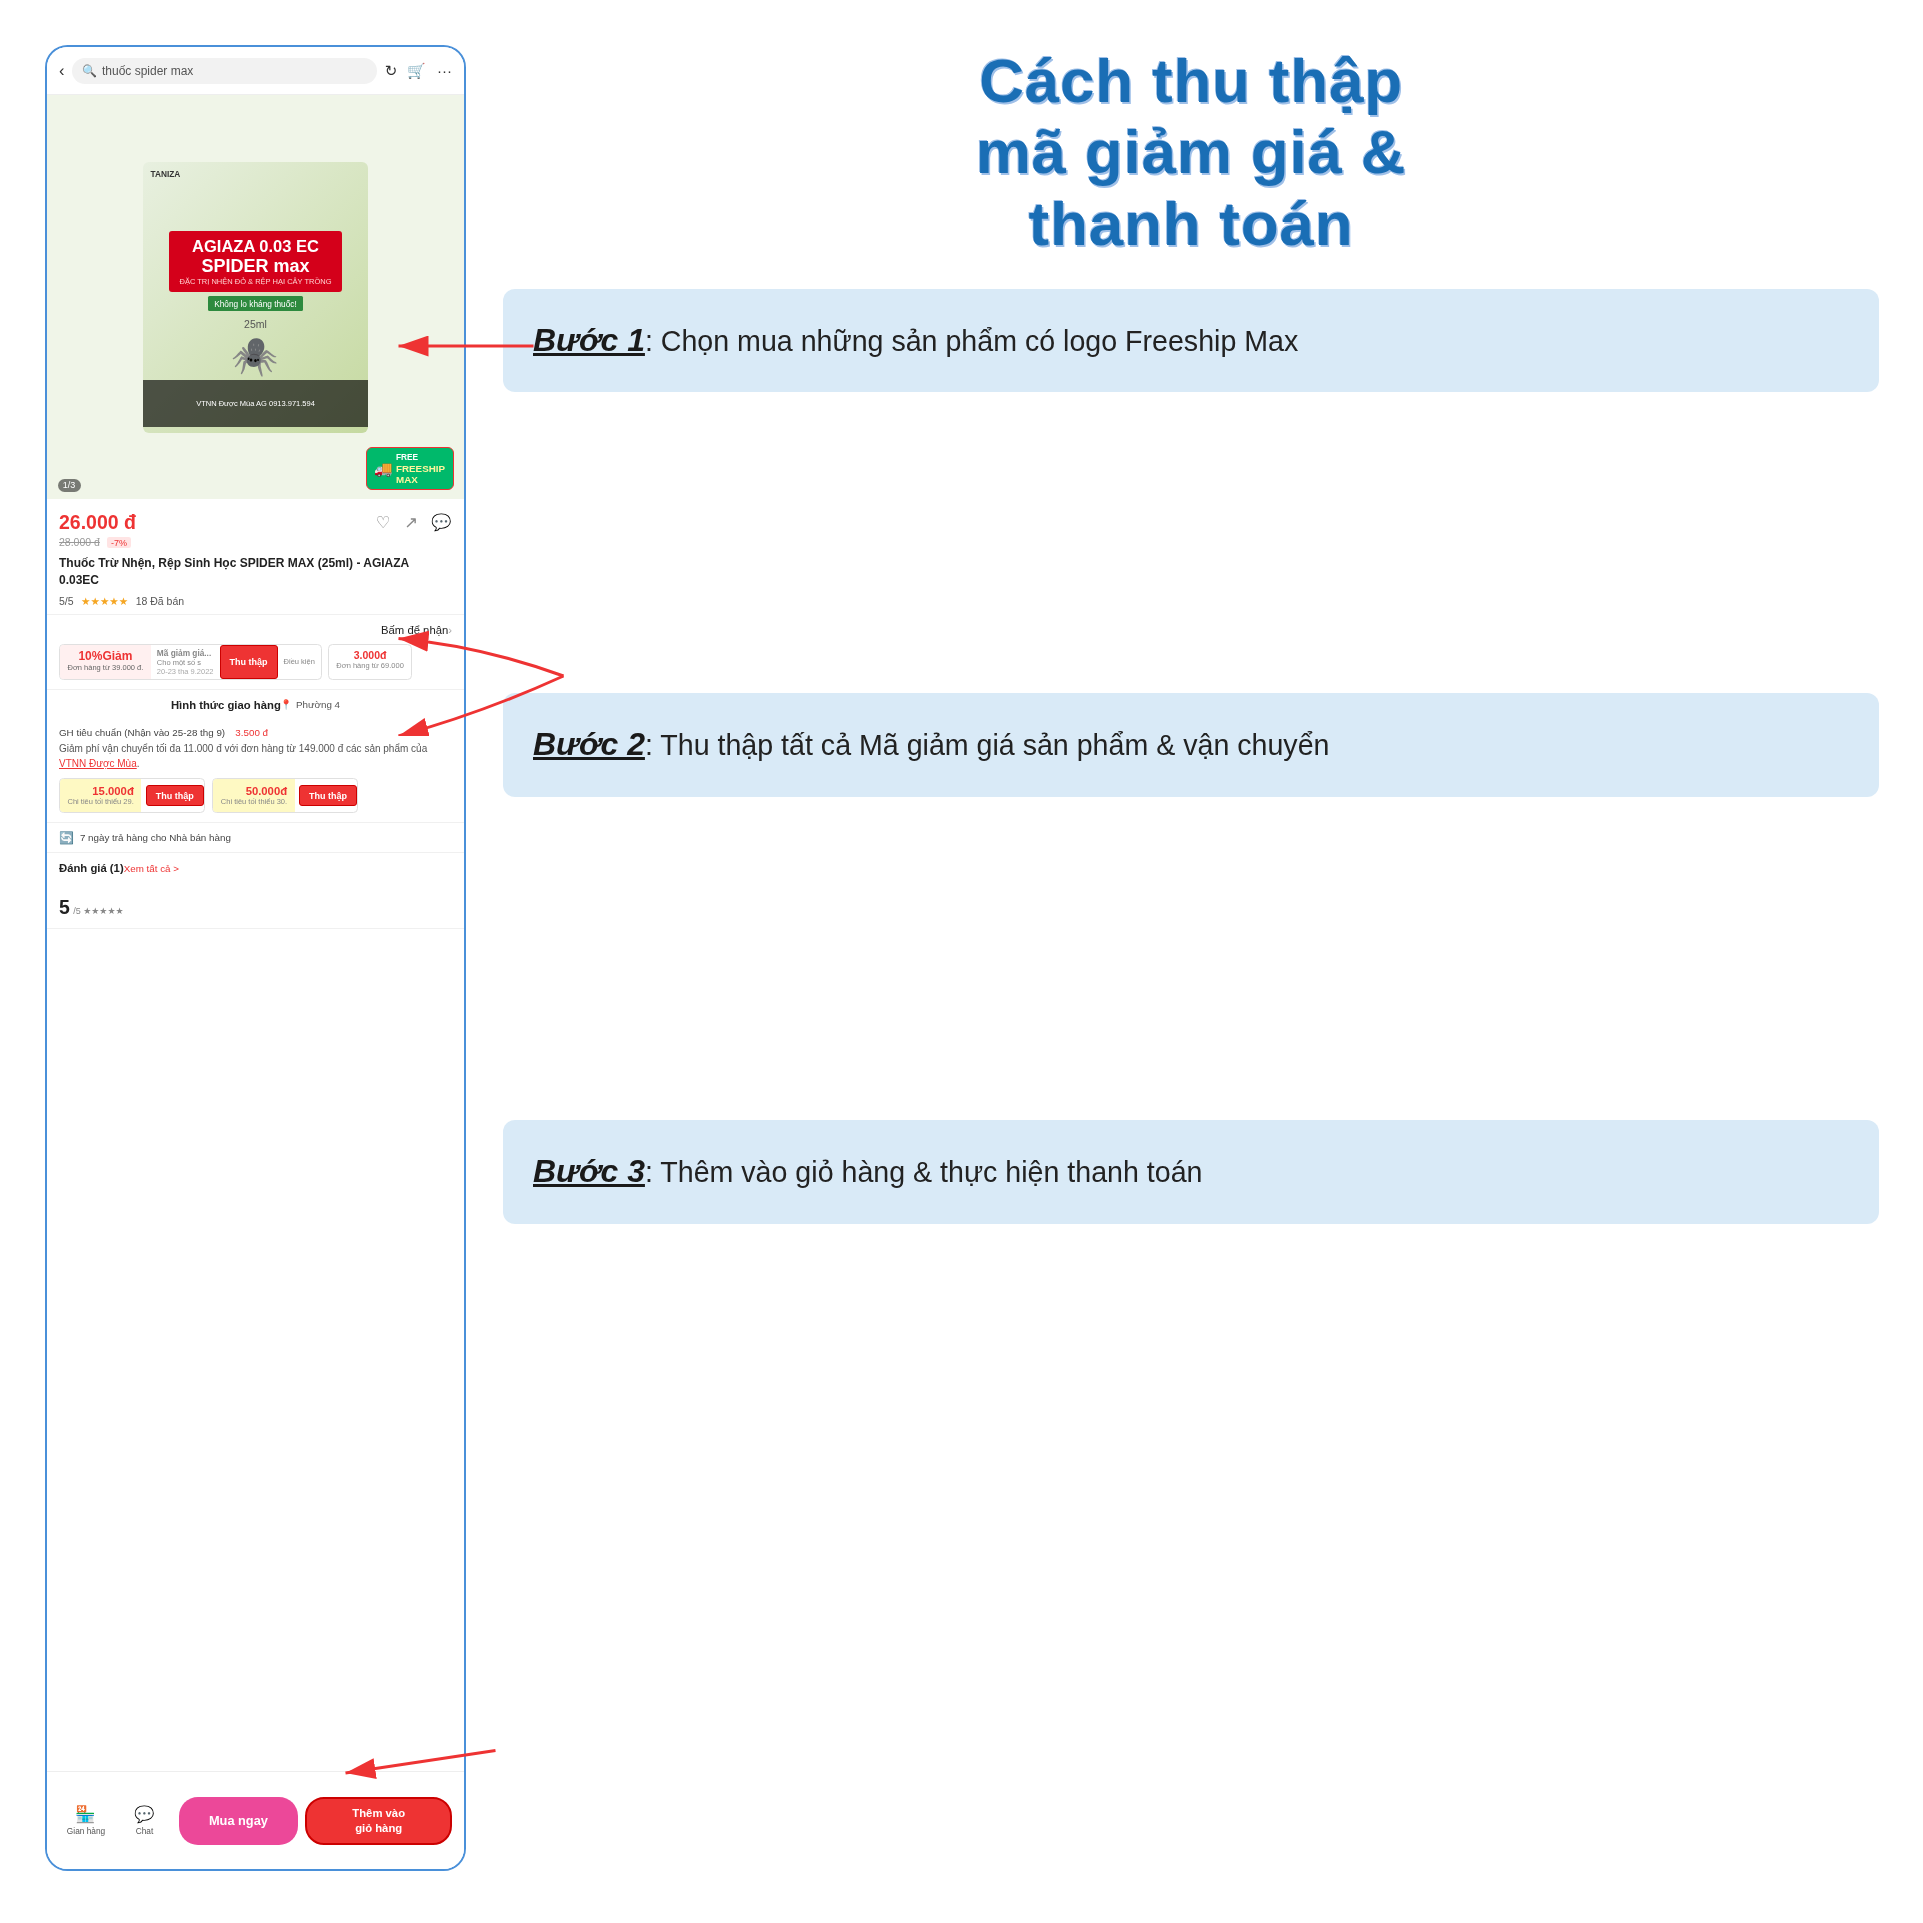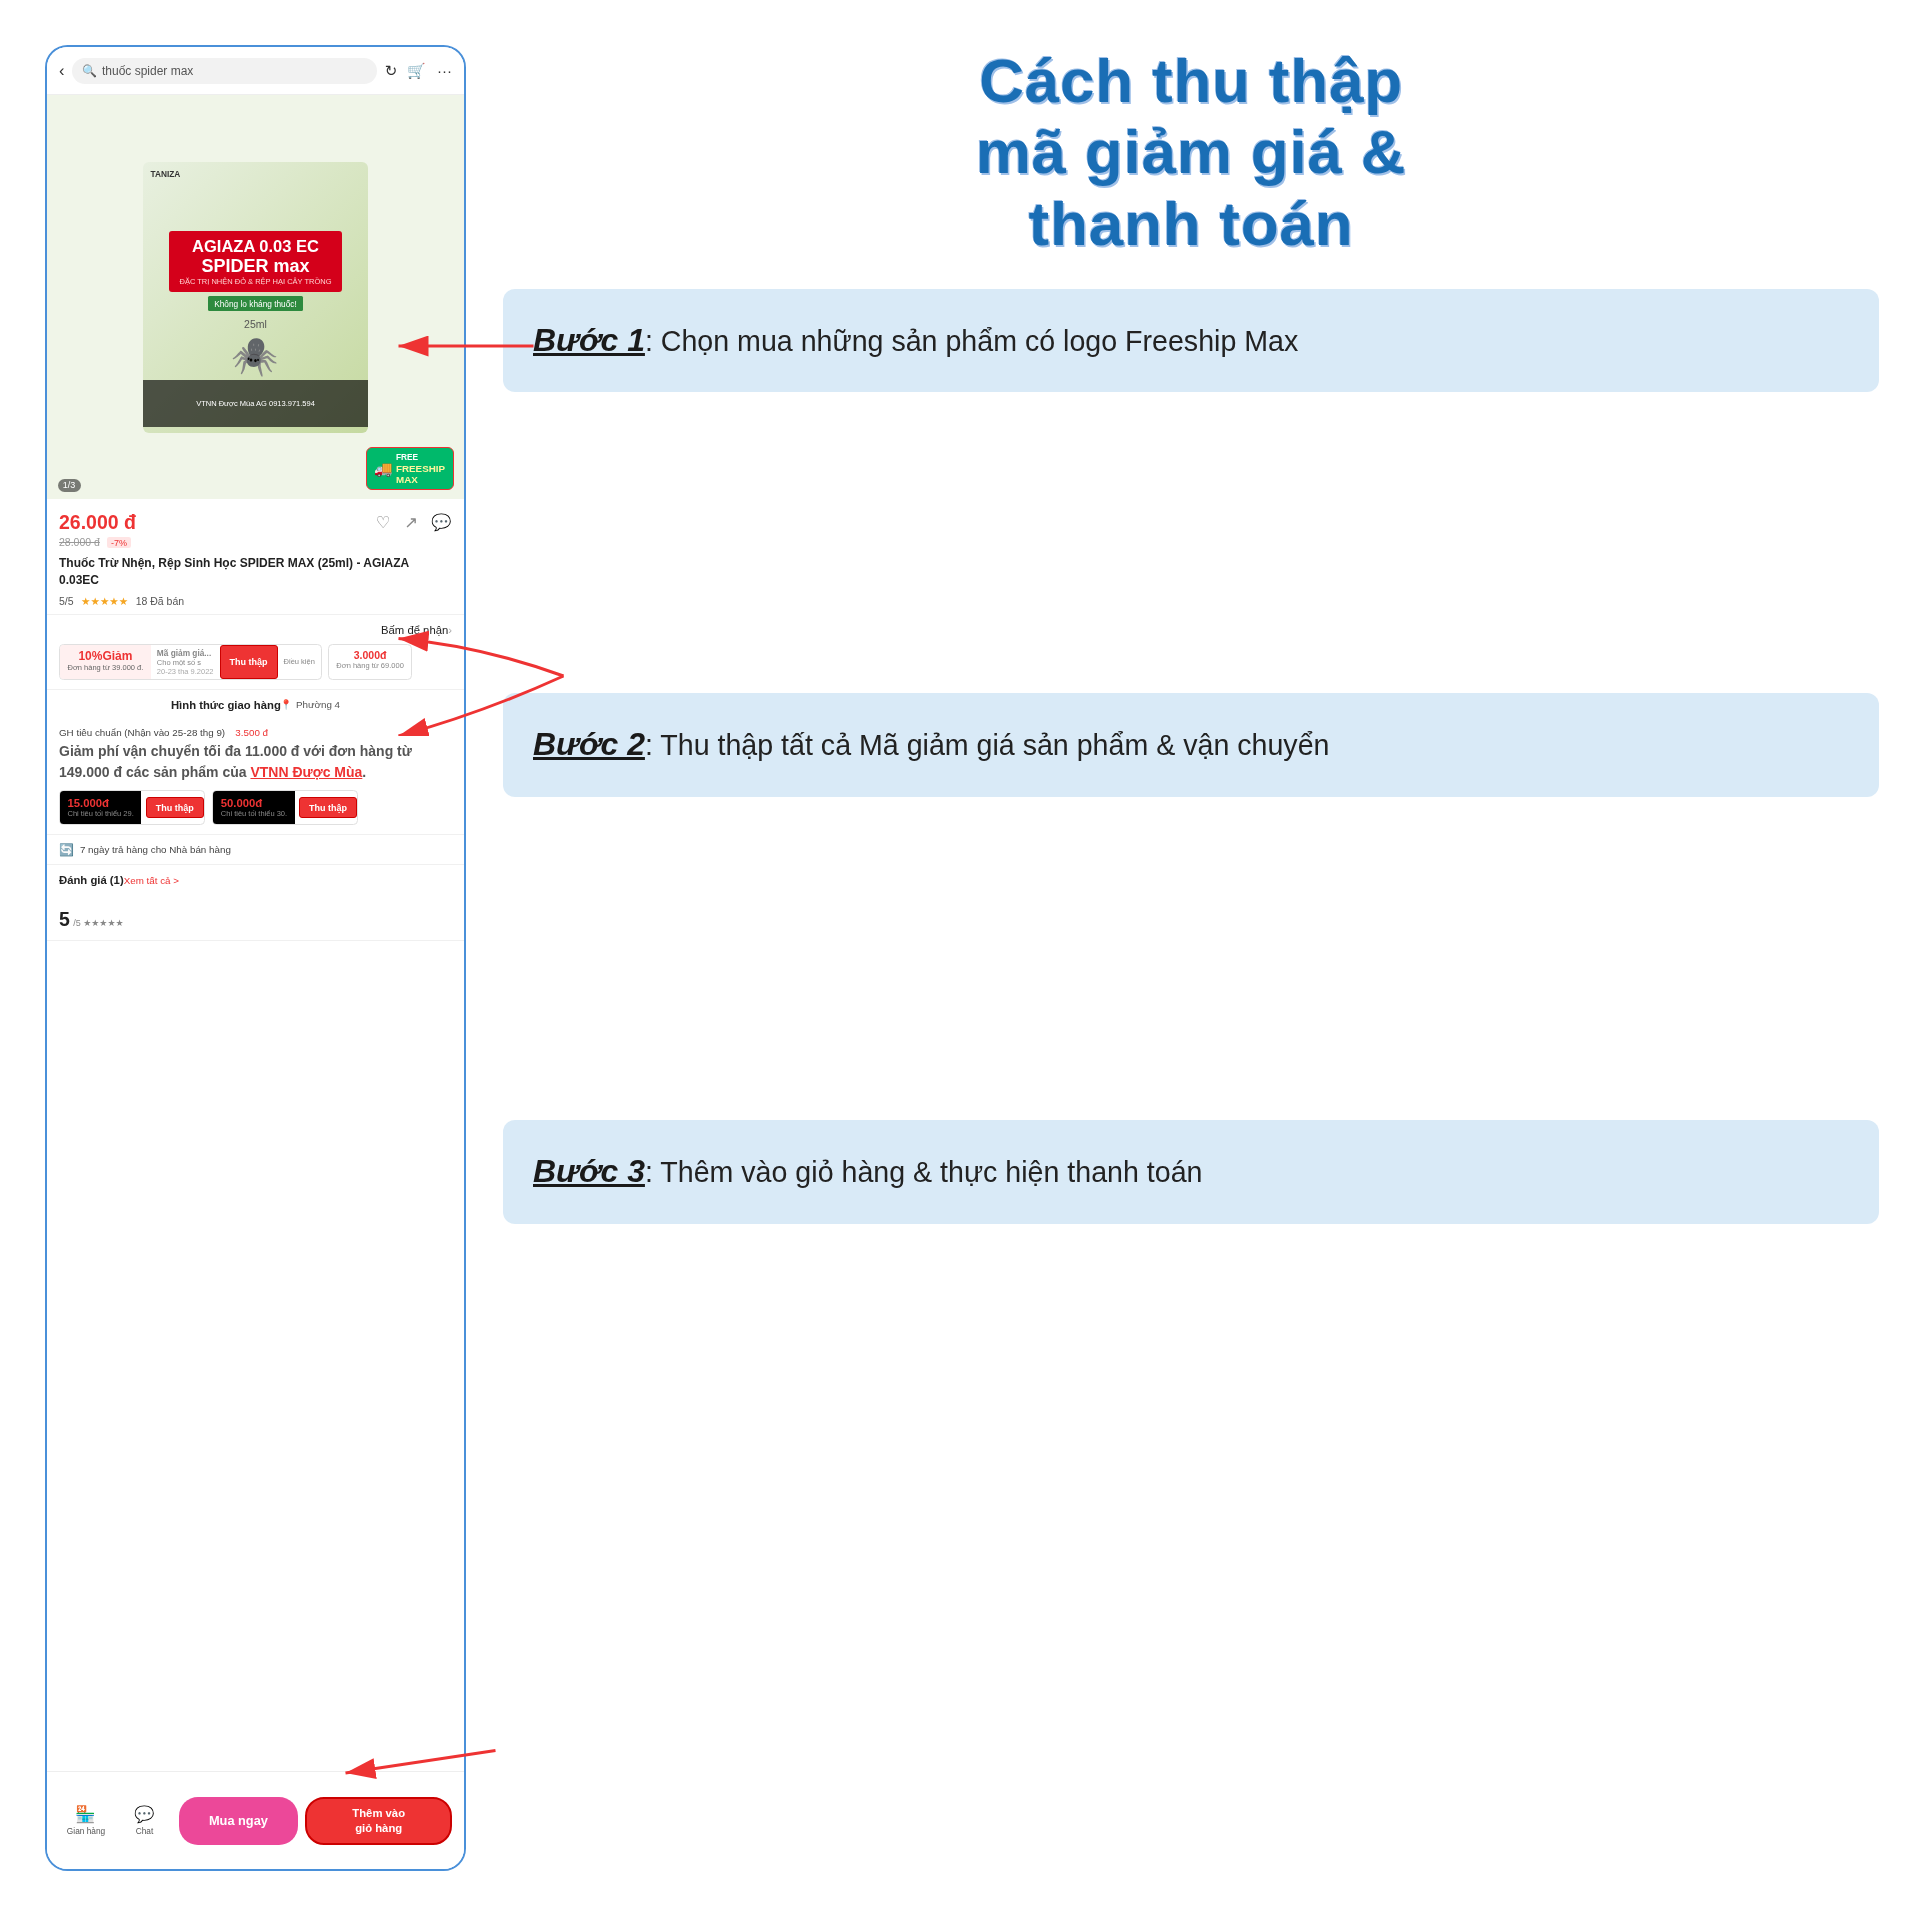--- a/index.html
+++ b/index.html
@@ -269,38 +269,39 @@
     }
     .shipping-header {
       display: flex;
       justify-content: center;
       align-items: center;
       margin-bottom: 16px;
     }
     .shipping-title { font-size: 11.3px; font-weight: bold; color: #222; }
     .shipping-location { font-size: 9.8px; color: #555; display: flex; align-items: center; gap: 3px; }
     .shipping-method { font-size: 9.8px; color: #444; margin-bottom: 3px; }
-    .shipping-note { font-size: 14px; color: #555; line-height: 1.5; margin-bottom: 7.5px; font-weight: bold; }
+    .shipping-note { font-size: 10px; color: #555; line-height: 1.5; margin-bottom: 7.5px; }
     .link-text { color: #e33; text-decoration: underline; }
     .voucher-row {
       display: flex;
       gap: 7.5px;
       flex-wrap: wrap;
     }
     .voucher-item {
       display: flex;
       align-items: center;
       gap: 4.5px;
       border: 0.8px solid #e0e0e0;
       border-radius: 4.5px;
       overflow: hidden;
     }
     .voucher-left {
       padding: 6px 7.5px;
-      background: #000000;
+      background: #fef9c3;
+      text-align: right;
     }
     .voucher-amount { font-size: 11.3px; font-weight: bold; color: #e33; }
     .voucher-min { font-size: 7.5px; color: #888; }
     .voucher-btn {
       background: #e33;
       color: white;
       padding: 4.5px 9px;
       font-size: 9px;
       font-weight: bold;
       cursor: pointer;

